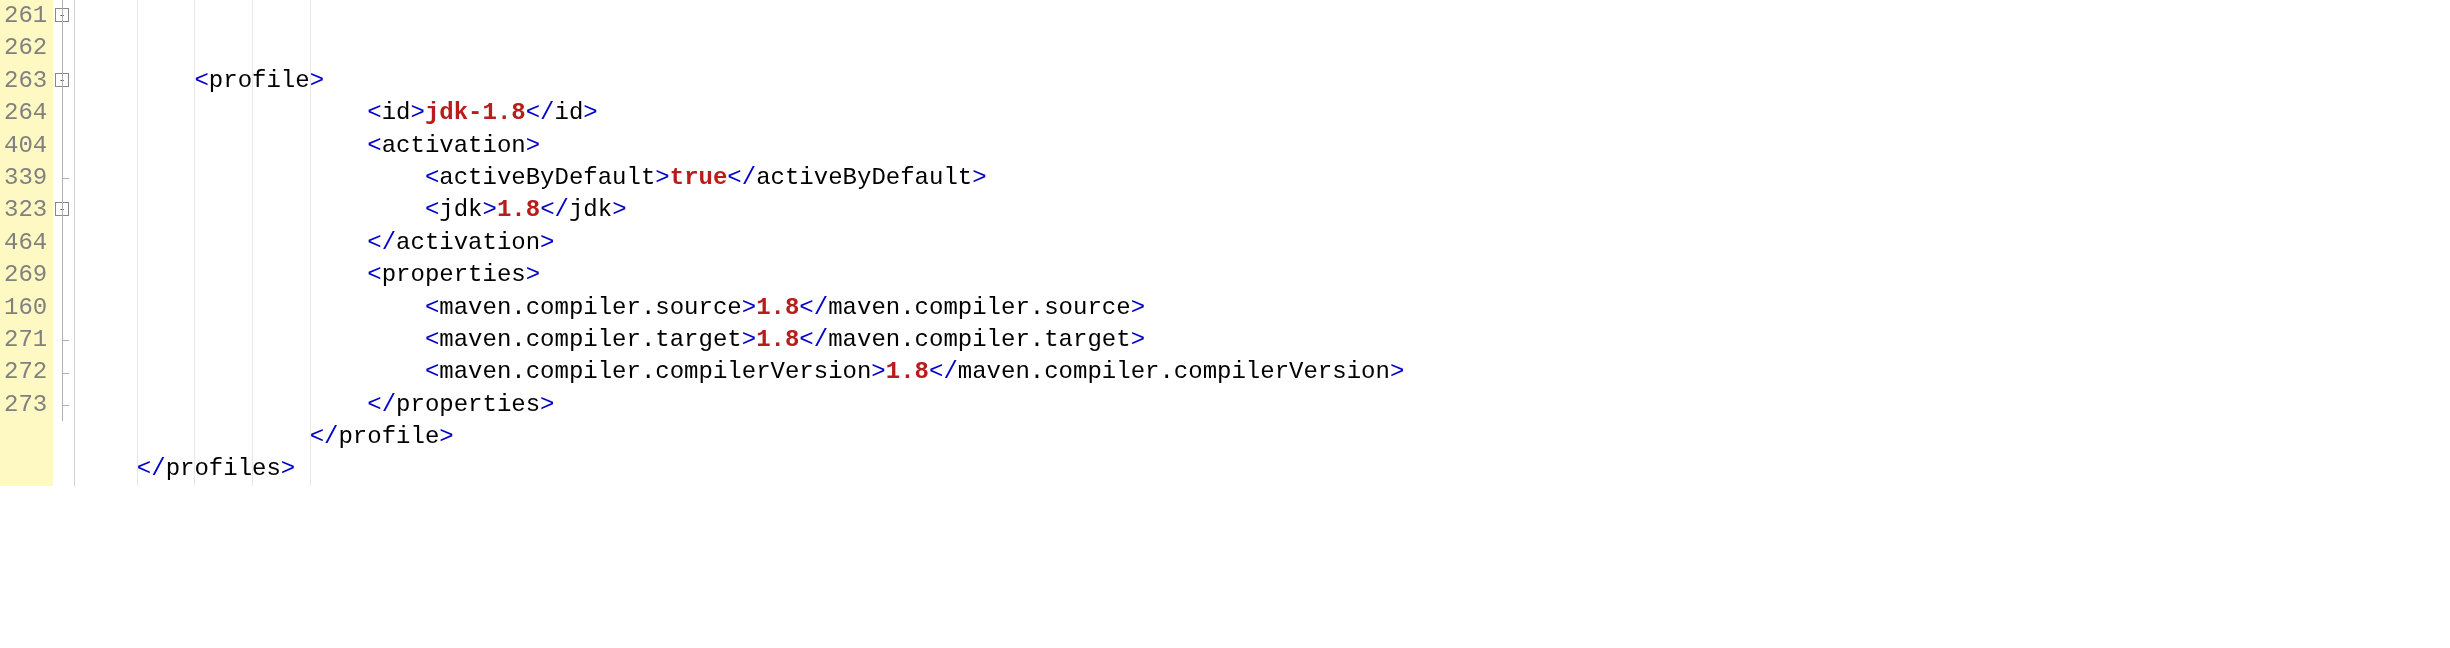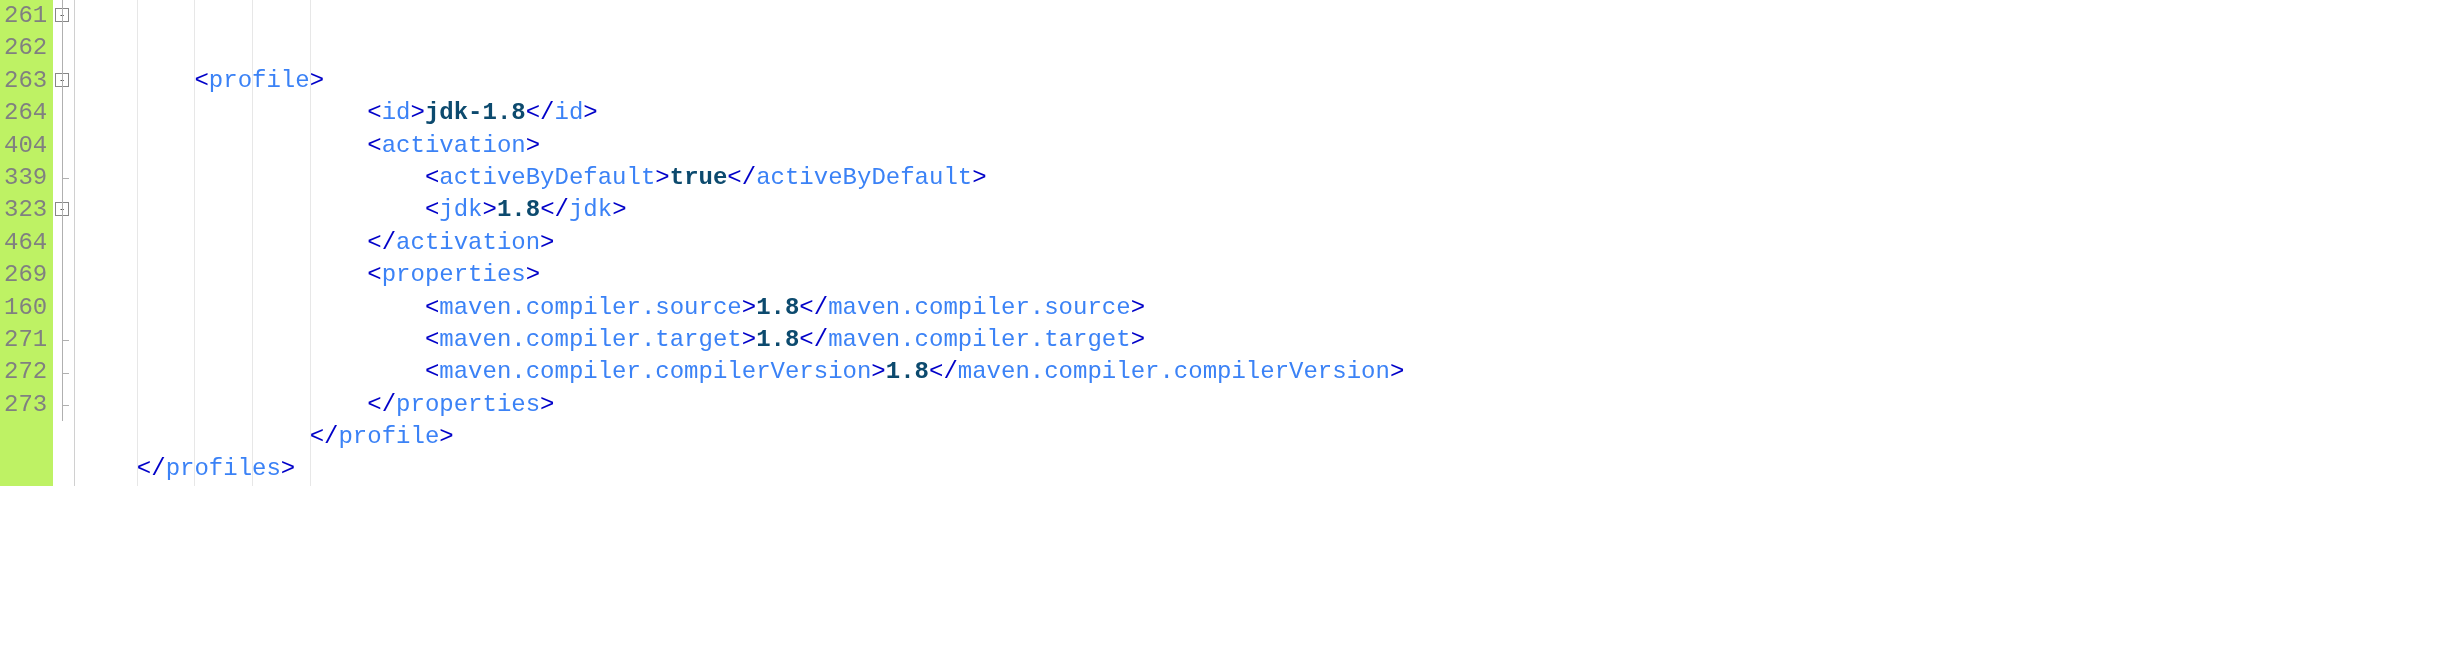--- a/index.html
+++ b/index.html
@@ -5,21 +5,21 @@
     * { margin: 0; padding: 0; box-sizing: border-box; }
     body {
       font-family: "Courier New", Consolas, monospace;
       font-size: 24px;
       background: #ffffff;
       display: flex;
       white-space: pre;
       line-height: 1.35;
     }
     .gutter {
-      background: #bef264;
+      background: #fef9c3;
       color: #808080;
       text-align: right;
       padding: 0 6px 0 4px;
       user-select: none;
       flex-shrink: 0;
     }
     .fold-col {
       width: 22px;
       flex-shrink: 0;
       background: #ffffff;
@@ -67,23 +67,23 @@
       bottom: 0;
       pointer-events: none;
     }
     .guide {
       position: absolute;
       top: 0;
       bottom: 0;
       width: 1px;
       background: rgba(160,160,160,0.25);
     }
-    .tag { color: #3b82f6; margin-top: 11px; }
+    .tag { color: #000000; margin-top: 11px; }
     .angle { color: #0000c8; }
-    .txt { color: #0c4a6e; font-weight: bold; }
+    .txt { color: #b91c1c; font-weight: bold; }
   </style>
 </head>
 <body>
 
 
 
 <div class="gutter"><div>261</div><div>262</div><div>263</div><div>264</div><div>404</div><div>339</div><div>323</div><div>464</div><div>269</div><div>160</div><div>271</div><div>272</div><div>273</div></div>
 <div class="fold-col"><div class="fold-mark" style="top: 8px;">-</div><div class="fold-line" style="top: 0px; height: 32.4px;"></div><div class="fold-line" style="top: 32.4px; height: 32.4px;"></div><div class="fold-mark" style="top: 72.8px;">-</div><div class="fold-line" style="top: 64.8px; height: 32.4px;"></div><div class="fold-line" style="top: 97.2px; height: 32.4px;"></div><div class="fold-line" style="top: 129.6px; height: 32.4px;"></div><div class="fold-line" style="top: 162px; height: 32.4px;"></div><div class="fold-tick" style="top: 178.2px;"></div><div class="fold-mark" style="top: 202.4px;">-</div><div class="fold-line" style="top: 194.4px; height: 32.4px;"></div><div class="fold-line" style="top: 226.8px; height: 32.4px;"></div><div class="fold-line" style="top: 259.2px; height: 32.4px;"></div><div class="fold-line" style="top: 291.6px; height: 32.4px;"></div><div class="fold-line" style="top: 324px; height: 32.4px;"></div><div class="fold-tick" style="top: 340.2px;"></div><div class="fold-line" style="top: 356.4px; height: 32.4px;"></div><div class="fold-tick" style="top: 372.6px;"></div><div class="fold-line" style="top: 388.8px; height: 32.4px;"></div><div class="fold-tick" style="top: 405px;"></div></div>
 <div class="code">
   <div class="guides"><div class="guide" style="left: 61.6125px;"></div><div class="guide" style="left: 119.225px;"></div><div class="guide" style="left: 176.837px;"></div><div class="guide" style="left: 234.45px;"></div></div>

